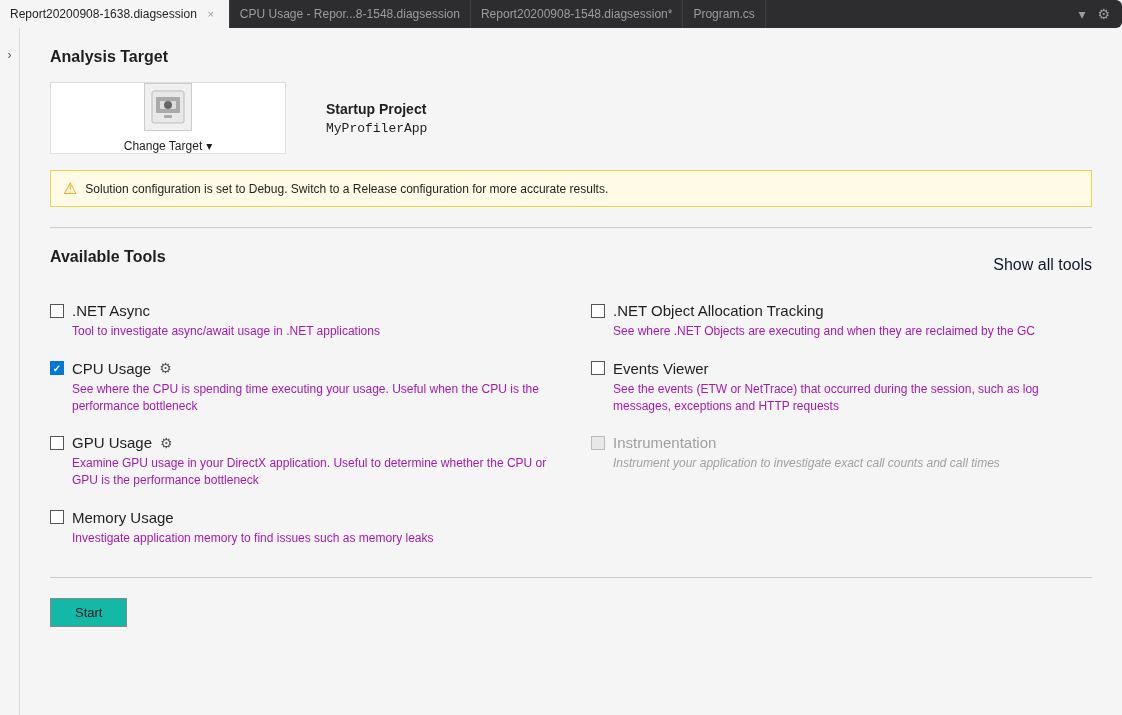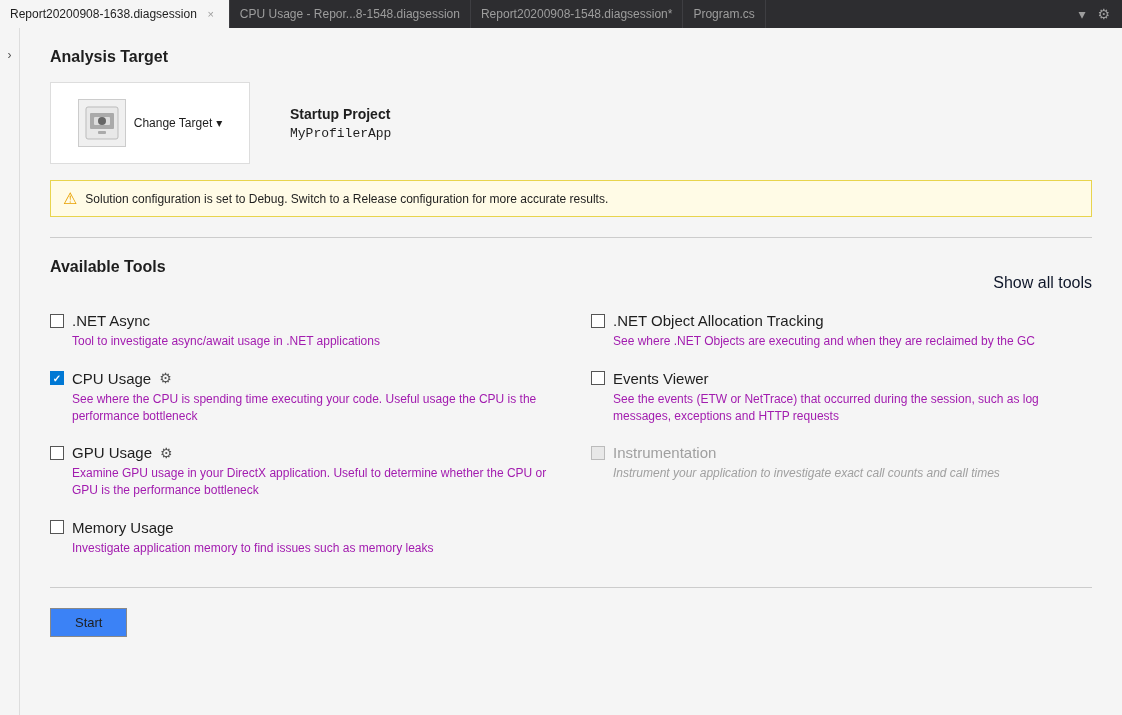--- a/index.html
+++ b/index.html
@@ -14,20 +14,21 @@
     }
 
     
     .tab-bar {
       display: flex;
       align-items: center;
       background: #2d2d30;
       height: 28px;
       padding: 0;
       position: relative;
+      border-radius: 6px;
     }
     .tab {
       display: flex;
       align-items: center;
       height: 28px;
       padding: 0 10px;
       font-size: 12px;
       color: #9d9d9d;
       background: #2d2d30;
       border-right: 1px solid #3e3e42;
@@ -97,23 +98,22 @@
       font-weight: 600;
       color: #1e1e1e;
       margin-bottom: 16px;
     }
 
     .target-card {
       display: flex;
       align-items: center;
       background: #ffffff;
       border: 1px solid #ddd;
-      padding: 16px;
-      width: 200px;
-      flex-direction: row;
+      width: 236px;
+      flex-direction: column;
       align-items: center;
       justify-content: center;
       gap: 8px;
     }
     .target-icon {
       width: 48px;
       height: 48px;
       border: 1px solid #ccc;
       display: flex;
       align-items: center;
@@ -168,21 +168,21 @@
     
     .divider {
       border: none;
       border-top: 1px solid #ccc;
       margin: 20px 0;
     }
 
     
     .tools-header {
       display: flex;
-      align-items: flex-end;
+      align-items: center;
       justify-content: space-between;
       margin-bottom: 20px;
     }
     .show-all-link {
       color: #0f172a;
       text-decoration: none;
       font-size: 16px;
       cursor: pointer;
     }
 
@@ -259,21 +259,21 @@
     }
 
     
     .start-section {
       margin-top: 10px;
       padding-top: 20px;
       border-top: 1px solid #ccc;
     }
     .start-btn {
       padding: 6px 24px;
-      background: #3b82f6;
+      background: #14b8a6;
       border: 1px solid #888;
       font-size: 13px;
       cursor: pointer;
       color: #1e1e1e;
     }
   </style>
 </head>
 <body>
 
 <div class="tab-bar">
@@ -361,21 +361,21 @@
         </div>
         <div class="tool-desc">See where .NET Objects are executing and when they are reclaimed by the GC</div>
       </div>
 
       <div class="tool-item">
         <div class="tool-header">
           <div class="tool-checkbox checked"></div>
           <span class="tool-name">CPU Usage</span>
           <span class="tool-gear">⚙</span>
         </div>
-        <div class="tool-desc">See where the CPU is spending time executing your code. Useful usage the CPU is the performance bottleneck</div>
+        <div class="tool-desc">See where the CPU is spending time executing your usage. Useful when the CPU is the performance bottleneck</div>
       </div>
 
       <div class="tool-item">
         <div class="tool-header">
           <div class="tool-checkbox"></div>
           <span class="tool-name">Events Viewer</span>
         </div>
         <div class="tool-desc">See the events (ETW or NetTrace) that occurred during the session, such as log messages, exceptions and HTTP requests</div>
       </div>
 

